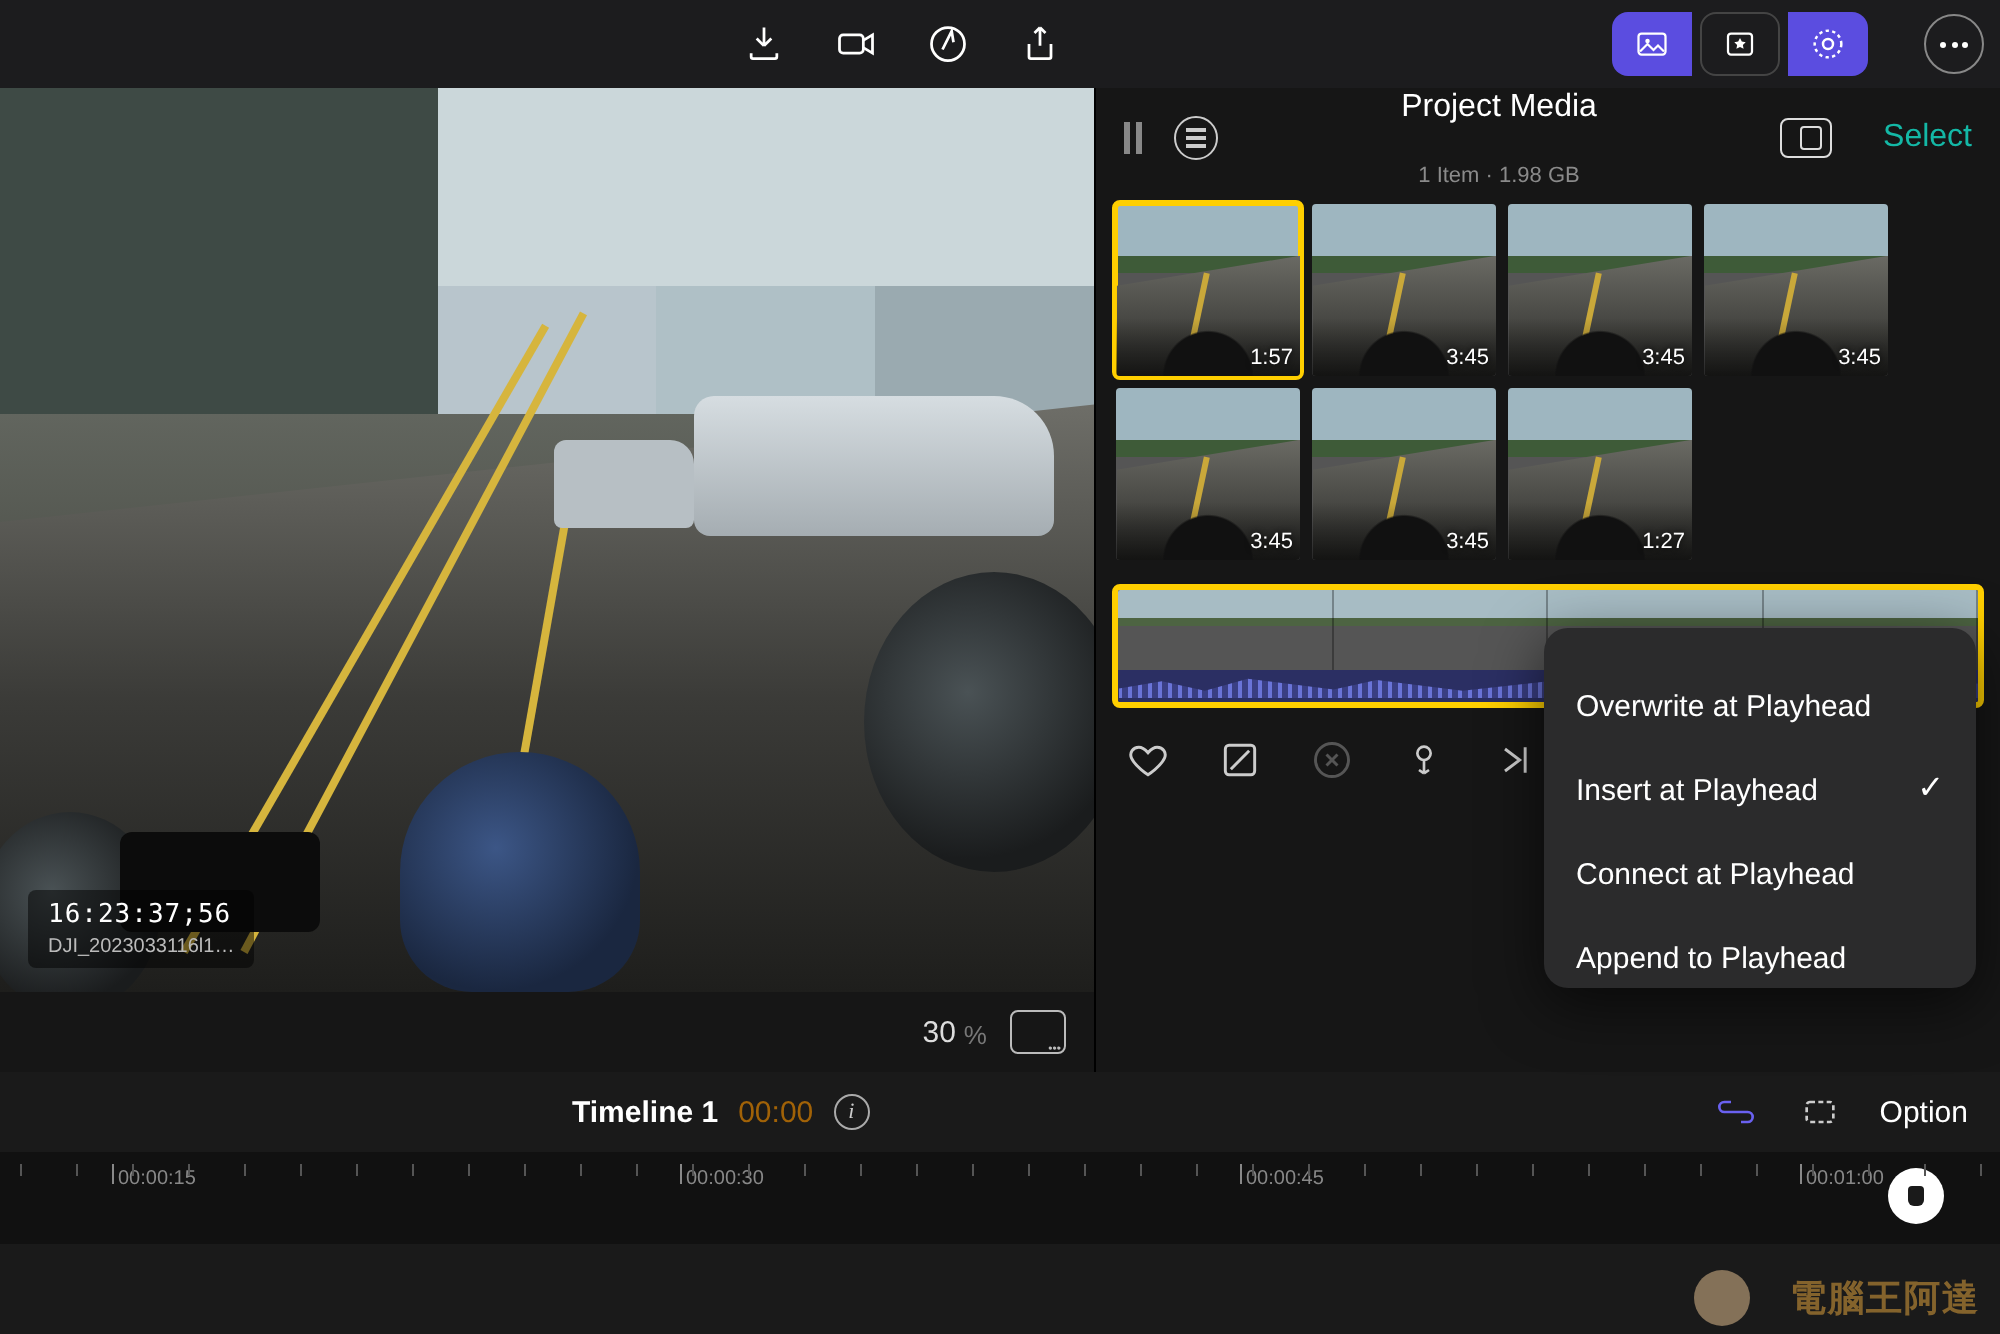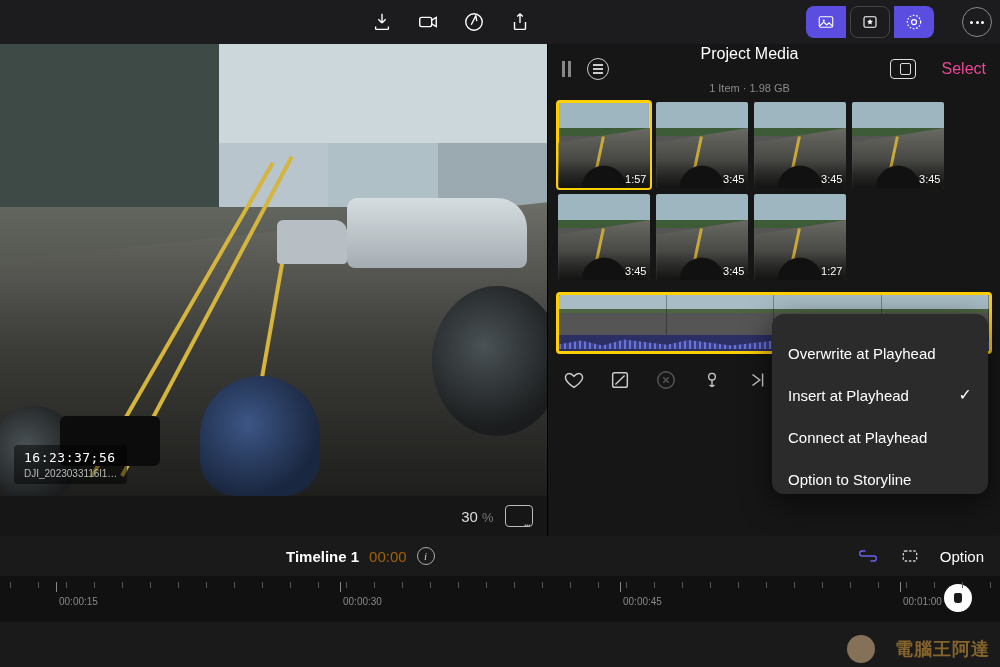--- a/index.html
+++ b/index.html
@@ -79,21 +79,21 @@
   .browser-header-left { display: flex; align-items: center; gap: 16px; }
   .pause-icon { display: flex; gap: 3px; }
   .pause-icon span { width: 3px; height: 16px; background: #888; }
   .filter-icon { width: 22px; height: 22px; border: 1.5px solid #ccc; border-radius: 50%; display: flex; align-items: center; justify-content: center; }
   .filter-icon::before { content:""; width:10px; height:2px; background:#ccc; box-shadow: 0 -4px 0 #ccc, 0 4px 0 #ccc; }
   .browser-title-block { flex: 1; text-align: center; }
   .browser-title { font-size: 16px; font-weight: 500; }
   .browser-subtitle { font-size: 11px; color: #8a8a8a; margin-top: 19px; }
   .layout-icon { width: 26px; height: 20px; border: 1.5px solid #ddd; border-radius: 4px; position: relative; }
   .layout-icon::before { content:""; position:absolute; right:4px; top:3px; bottom:3px; width:9px; border:1.5px solid #ddd; border-radius:2px; }
-  .select-btn { font-size: 16px; color: #ec4899; margin-left: 10px; }
+  .select-btn { font-size: 16px; color: #14b8a6; margin-left: 10px; }
 
   .thumb-grid { padding: 8px 10px; display: flex; flex-wrap: wrap; gap: 6px; align-content: flex-start; }
   .thumb {
     width: 92px; height: 86px; position: relative; border-radius: 2px; overflow: hidden;
     background: linear-gradient(180deg,#9eb6c0 0 30%,#3e5b38 30% 40%,#555 40% 100%);
   }
   .thumb .mini-road{position:absolute;inset:30% 0 0 0;background:linear-gradient(#6a6a64,#2a2a28);clip-path: polygon(0 25%,100% 0,100% 100%,0 100%);}
   .thumb .mini-line{position:absolute;left:42%;top:40%;width:3px;height:55%;background:#c9a83a;transform:rotate(12deg);}
   .thumb .mini-bars{position:absolute;bottom:0;left:0;right:0;height:34%;background:radial-gradient(circle at 50% 100%,#111 40%,transparent 42%),linear-gradient(transparent,#0008);}
   .thumb.selected { outline: 3px solid #ffcf00; outline-offset: -1px; }
@@ -136,21 +136,21 @@
   .timeline-time { font-size: 15px; color: #a16207; }
   .info-icon { width: 18px; height: 18px; border: 1.5px solid #aaa; border-radius: 50%; font-size: 11px; font-style: italic; font-family: Georgia, serif; display:flex;align-items:center;justify-content:center;color:#ccc;}
   .timeline-header .spacer { flex: 1; }
   .tl-right { display:flex; gap: 18px; align-items:center;}
   .link-icon svg{stroke:#6a61f0;}
   .option-lbl { font-size: 15px; font-weight: 500; }
 
   .ruler { height: 46px; background: #111; position: relative; overflow:hidden;}
   .tick { position:absolute; top:6px; width:1px; height:6px; background:#555;}
   .tick.big{height:10px;background:#888;}
-  .tick-label { position:absolute; top:20px; font-size:10px; color:#888; transform:translateX(3px);}
+  .tick-label { position:absolute; top:8px; font-size:10px; color:#888; transform:translateX(3px);}
   .marker-dot{position:absolute;right:28px;top:8px;width:28px;height:28px;border-radius:50%;background:#fff;display:flex;align-items:center;justify-content:center;}
   .marker-dot::before{content:"";width:8px;height:10px;background:#1a1a1a;border-radius:2px 2px 3px 3px;}
 
   
   .watermark{position:absolute;right:10px;bottom:4px;font-size:18px;font-weight:700;color:rgba(220,160,60,0.55);letter-spacing:1px;display:flex;align-items:center;gap:20px;}
   .watermark .face{width:28px;height:28px;border-radius:50%;background:rgba(238,200,150,0.5);}
 </style>
 </head>
 <body>
 
@@ -374,21 +374,21 @@
       <span>Overwrite at Playhead</span>
     </div>
     <div class="menu-item">
       <span>Insert at Playhead</span>
       <span class="check">✓</span>
     </div>
     <div class="menu-item">
       <span>Connect at Playhead</span>
     </div>
     <div class="menu-item">
-      <span>Option to Storyline</span>
+      <span>Append to Playhead</span>
     </div>
   </div>
 
 <div class="timeline-header">
   <div style="flex:0 0 260px"></div>
   <div class="timeline-title">Timeline 1</div>
   <div class="timeline-time">00:00</div>
   <div class="info-icon">i</div>
   <div class="spacer"></div>
   <div class="tl-right">

